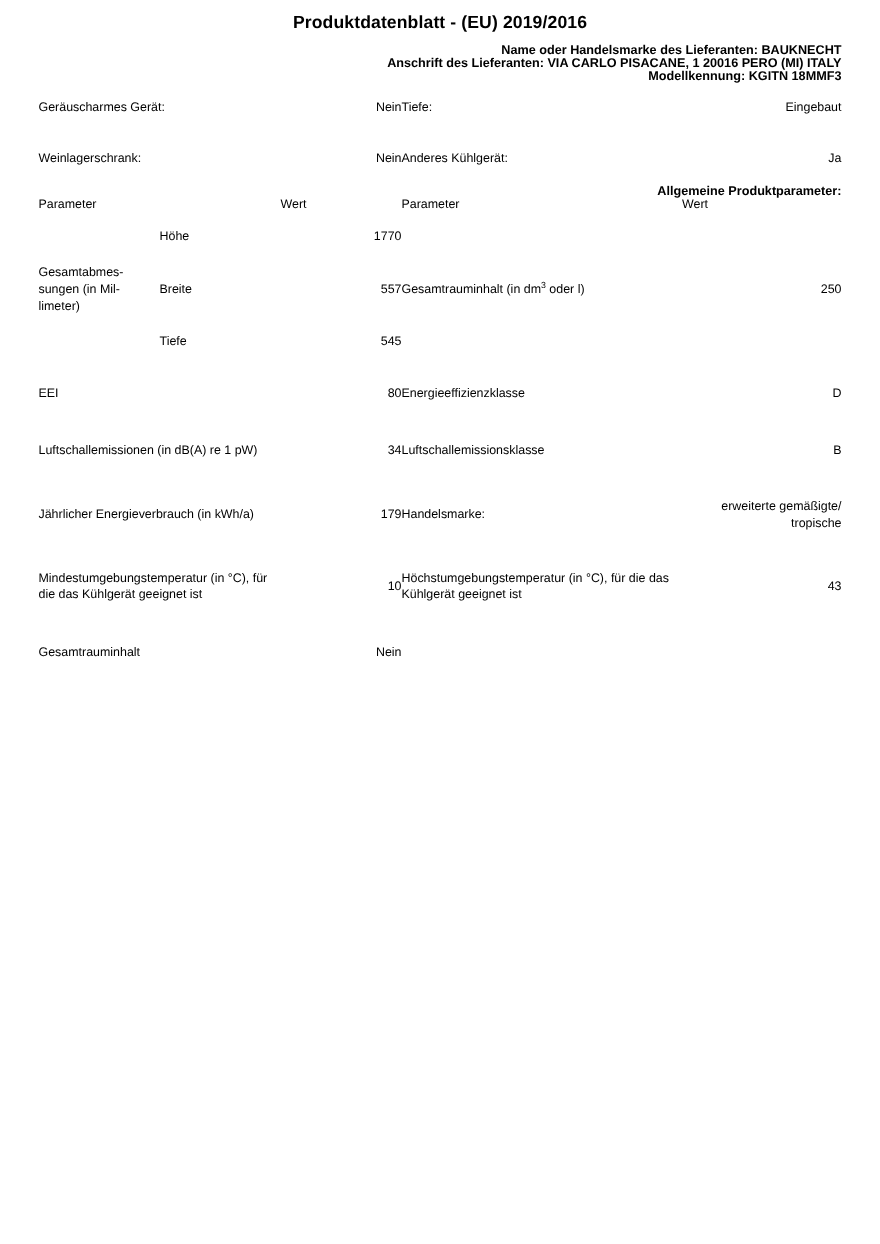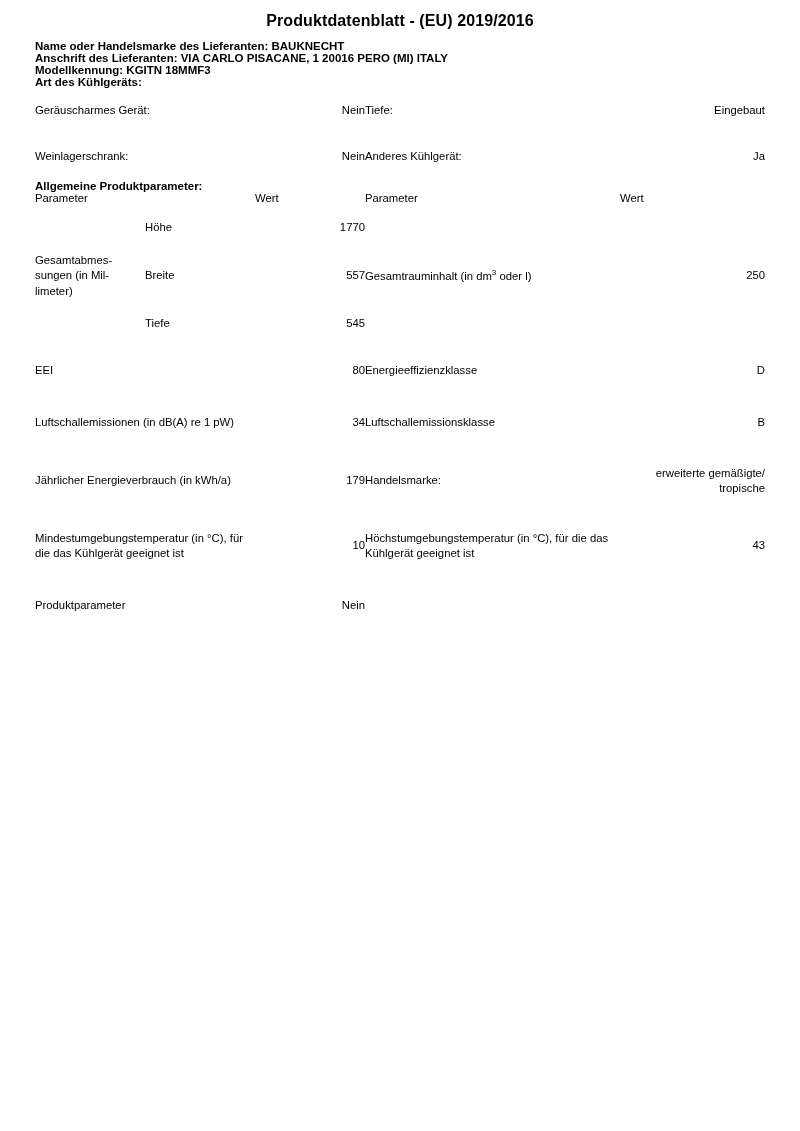--- a/index.html
+++ b/index.html
@@ -46,20 +46,21 @@
   .hline {
     border-top: 1.2px solid #000;
   }
   .vline-l { border-left: 1.2px solid #000; }
   .vline-r { border-right: 1.2px solid #000; }
 
   .rowlabel {
     font-weight: bold;
     font-size: 11.5px;
     padding: 9px 4px 9px 4px;
+    text-align: right;
   }
   .cell {
     padding: 10px 8px;
     font-size: 11.3px;
     line-height: 1.35;
   }
   .cell-c {
     padding: 10px 6px;
     font-size: 11.3px;
     text-align: right;
@@ -88,23 +89,20 @@
       </colgroup>
       <tbody>
         <tr>
           <td class="hline rowlabel">Name oder Handelsmarke des Lieferanten: BAUKNECHT</td>
         </tr>
         <tr>
           <td class="hline rowlabel">Anschrift des Lieferanten: VIA CARLO PISACANE, 1 20016 PERO (MI) ITALY</td>
         </tr>
         <tr>
           <td class="hline rowlabel">Modellkennung: KGITN 18MMF3</td>
-        </tr>
-        <tr>
-          <td class="hline rowlabel">Art des Kühlgeräts:</td>
         </tr>
       </tbody>
     </table>
 
     <table class="t">
       <colgroup>
         <col style="width:220px">
         <col style="width:110px">
         <col style="width:255px">
         <col style="width:145px">
@@ -189,21 +187,21 @@
         </tr>
 
         <tr>
           <td class="hline cell" colspan="2" style="height:72px">Mindestumgebungstemperatur (in °C), für die das Kühlgerät geeignet ist</td>
           <td class="hline vline-l vline-r cell-c">10</td>
           <td class="hline cell">Höchstumgebungstemperatur (in °C), für die das Kühlgerät geeignet ist</td>
           <td class="hline vline-l cell-c">43</td>
         </tr>
 
         <tr>
-          <td class="hline cell" colspan="2" style="height:48px">Produktparameter</td>
+          <td class="hline cell" colspan="2" style="height:48px">Gesamtrauminhalt</td>
           <td class="hline vline-l vline-r cell-c">Nein</td>
           <td class="hline cell"></td>
           <td class="hline cell-c"></td>
         </tr>
 
         <tr>
           <td class="hline" colspan="5" style="height:0"></td>
         </tr>
       </tbody>
     </table>

